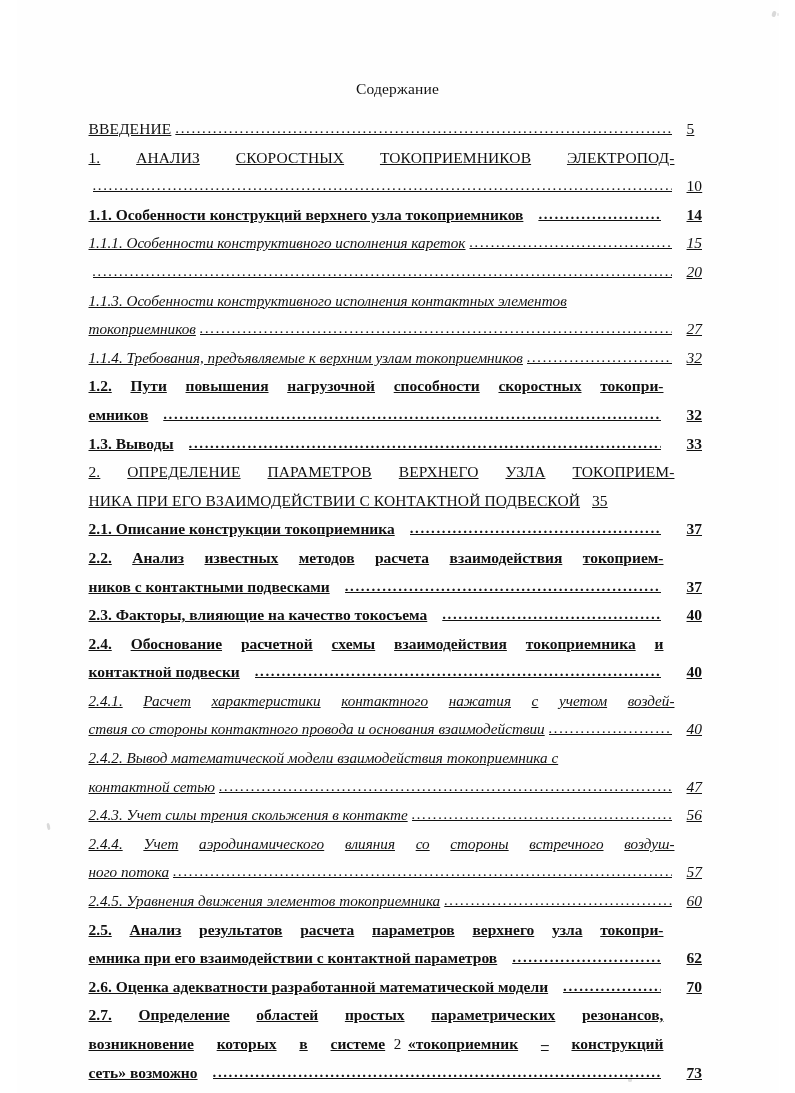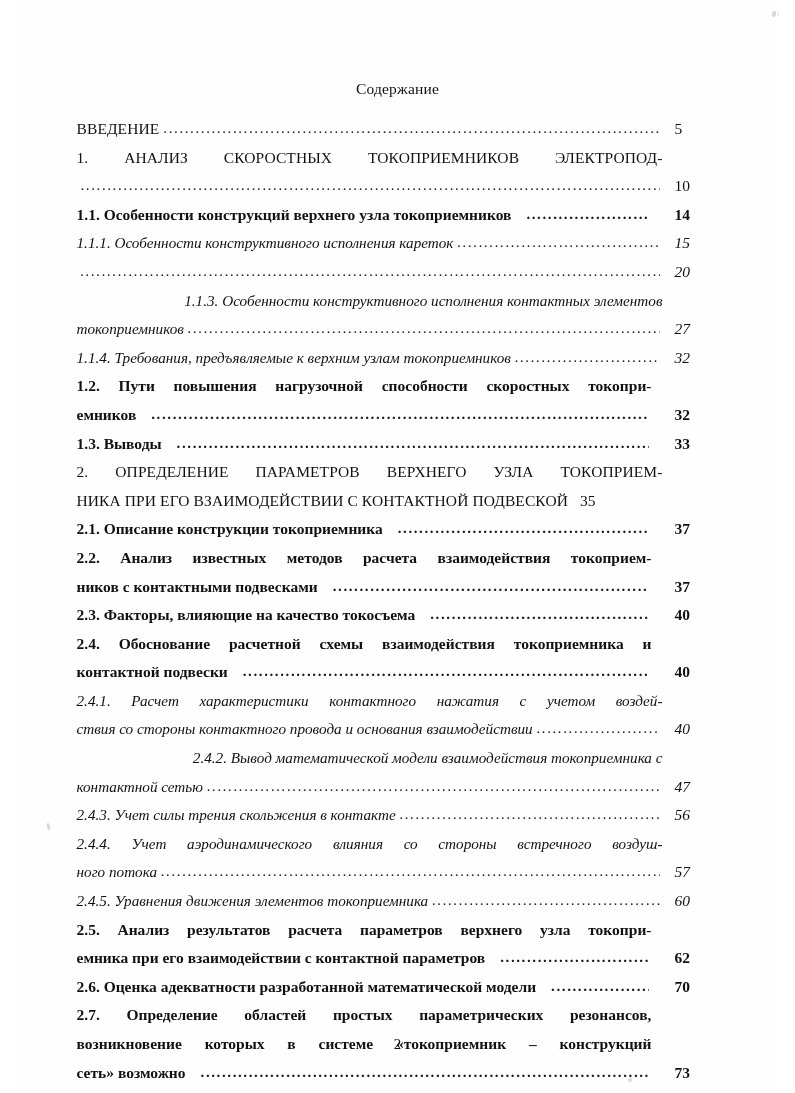--- a/index.html
+++ b/index.html
@@ -38,23 +38,24 @@
     left: 0;
     right: 0;
     top: 80px;
     text-align: center;
     font-size: 15.5px;
     letter-spacing: .2px;
   }
 
   .toc {
     position: absolute;
-    left: 60px;
+    left: 72px;
     top: 120px;
     width: 652px;
+    text-decoration: underline;
   }
 
   
   .line {
     display: flex;
     align-items: baseline;
     width: 100%;
     height: 28.6px;
     white-space: nowrap;
   }
@@ -91,21 +92,21 @@
     flex: 0 0 54px;
     text-align: left;
     padding-left: 12px;
     font-size: 15.5px;
   }
   .pageno.empty { visibility: hidden; }
 
   
   .lvl-caps  { font-size: 15.5px; font-weight: 400; letter-spacing: .1px; }
   .lvl-bold  { font-size: 15.5px; font-weight: bold; gap: 11px; }
-  .lvl-ital  { font-size: 15.2px; font-style: italic; justify-content: flex-end; }
+  .lvl-ital  { font-size: 15.2px; font-style: italic; }
 
   .folio {
     position: absolute;
     left: 0;
     right: 0;
     top: 1036px;
     text-align: center;
     font-size: 15px;
   }
 </style>

